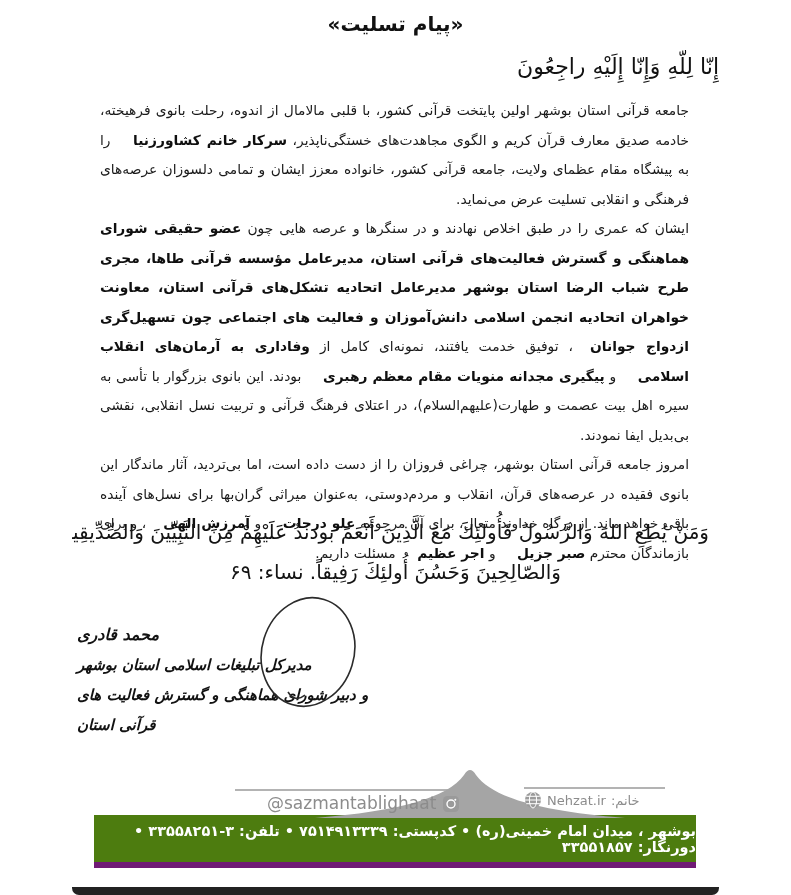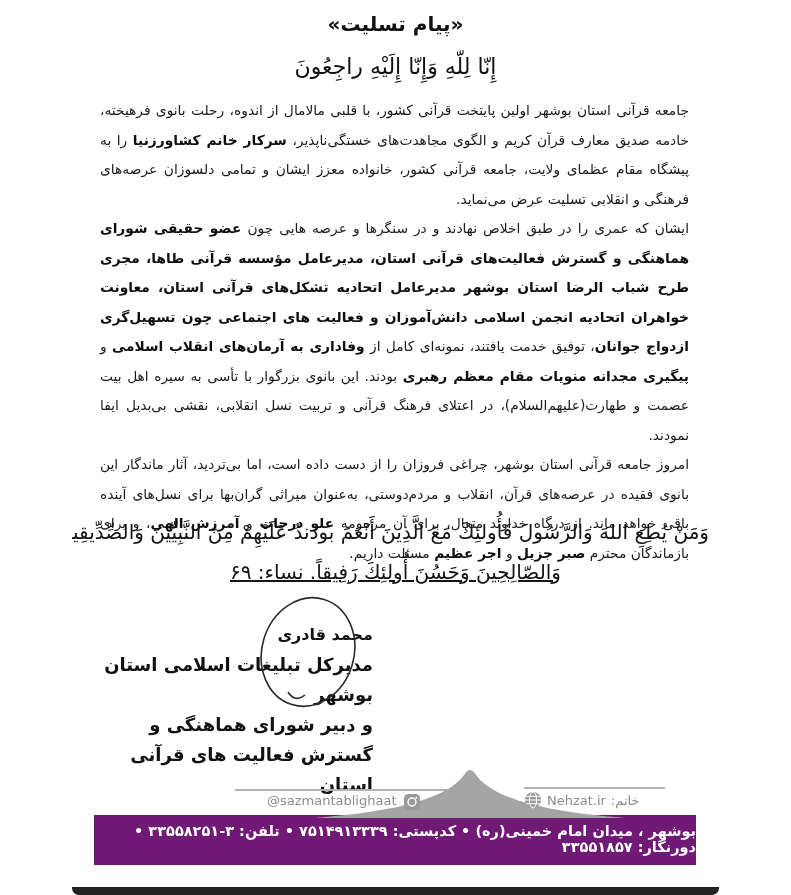--- a/index.html
+++ b/index.html
@@ -7,64 +7,64 @@
     position:relative; width:647px; height:895px; margin:0 auto;
     background:#ffffff; overflow:hidden;
     font-family:"DejaVu Sans", sans-serif; color:#1a1a1a; direction:rtl;border-radius:7px;
   }
   .title {
     position:absolute; top:12px; left:0; right:0;
     text-align:center; font-size:20px; font-weight:bold; color:#111;
   }
   .istirja {
     position:absolute; top:54px; left:0; right:0;
-    text-align:center; font-size:22px; color:#111;
+    text-align:right; font-size:22px; color:#111;
   }
   .body-text {
     position:absolute; top:96px; right:30px; left:28px;
     font-size:13.8px; line-height:29.5px; text-align:justify;
   }
   .body-text p { margin:0; padding:0; }
-  .body-text b { font-weight:bold; color:#0f0f0f; }
+  .body-text b { font-weight:bold; color:#0f0f0f;margin-left:17px; }
   .verse {
     position:absolute; top:512px; left:10px; right:10px;
     text-align:center; font-size:20px; line-height:40px; color:#141414;
     white-space:nowrap;
   }
-  .verse .v2 { white-space:normal;text-decoration:underline; }
+  .verse .v2 { white-space:normal; }
   .signature {
     position:absolute; top:620px; right:346px; left:5px;
-    text-align:right; font-weight:bold; color:#121212;
+    text-align:left; font-weight:bold; color:#121212;font-style:italic;
   }
   .sig-name { font-size:16px; line-height:30px; }
-  .sig-role { font-size:18px; line-height:30px; }
+  .sig-role { font-size:15px; line-height:30px; }
   .stamp { position:absolute; left:158px; top:596px; z-index:3; }
   .footnote {
     position:absolute; top:730px; right:30px; left:30px;
     text-align:right; font-size:13px; color:#1c1c1c;
   }
   
   .f-line { position:absolute; height:2px; background:#b3b3b3; }
   .f-line-left  { left:163px; width:253px; top:789px; }
   .f-line-right { left:452px; width:141px; top:787px; }
   .tent { position:absolute; left:243px; top:768px; z-index:2; }
   .soc-left {
     position:absolute; left:195px; top:793px; z-index:3;
-    display:flex; align-items:flex-start; gap:6px; direction:ltr;
-    color:#8c8c8c; font-size:13px;
+    display:flex; align-items:flex-end; gap:6px; direction:ltr;
+    color:#8c8c8c; font-size:17px;
   }
   .soc-right {
     position:absolute; left:452px; top:791px; z-index:3;
     display:flex; align-items:center; gap:5px; direction:rtl;
     color:#8c8c8c; font-size:13px;
   }
   .icon { display:inline-flex; line-height:0; }
   .gray-bar {
     position:absolute; top:815px; left:22px; right:23px; height:47px;
-    background:#701a75; border-bottom:3px solid #701a75; z-index:1;
+    background:#4d7c0f; border-bottom:6px solid #701a75; z-index:1;
     display:flex; align-items:center; justify-content:center;
     color:#ffffff; font-weight:bold; font-size:14.5px;
   }
   .bottom-bar {
     position:absolute; bottom:0; left:0; right:0; height:8px;
     background:#222222;
   }
 </style>
 </head>
 <body>

